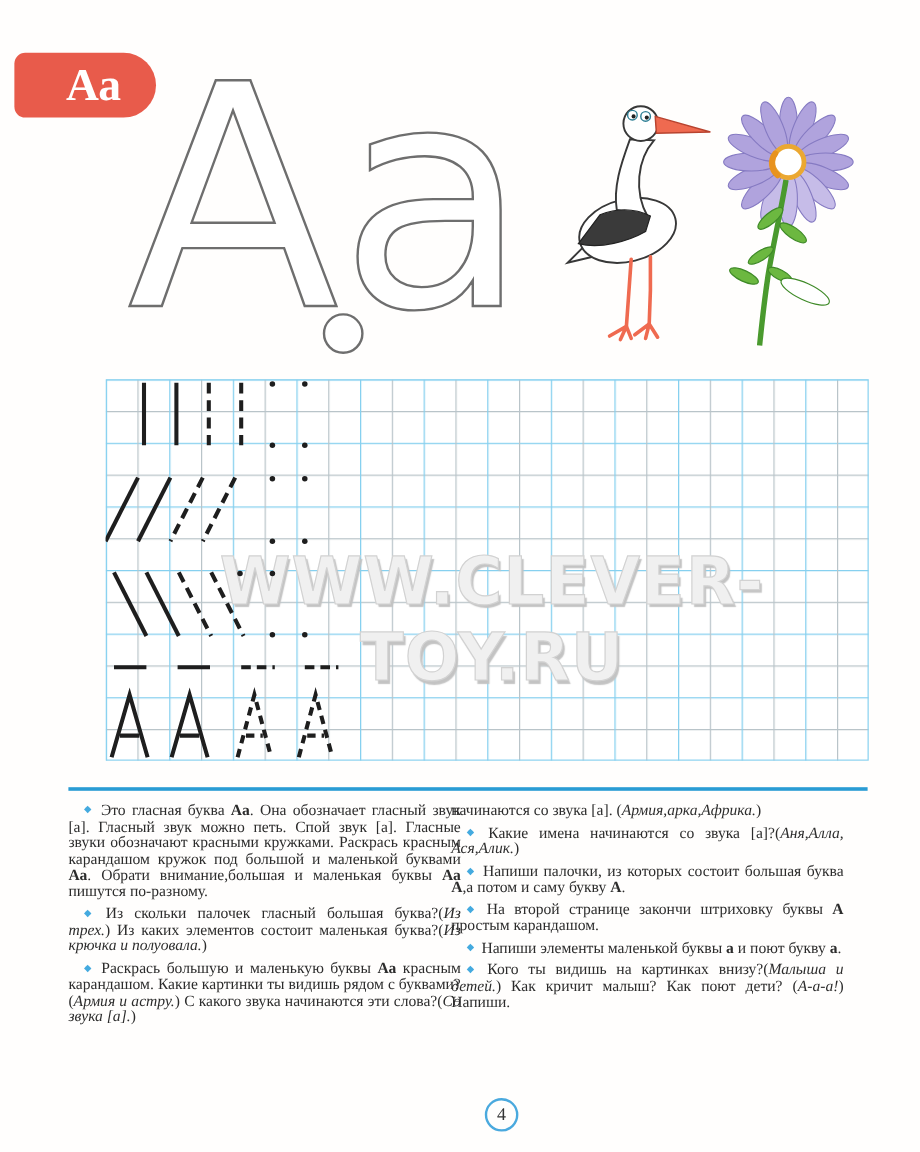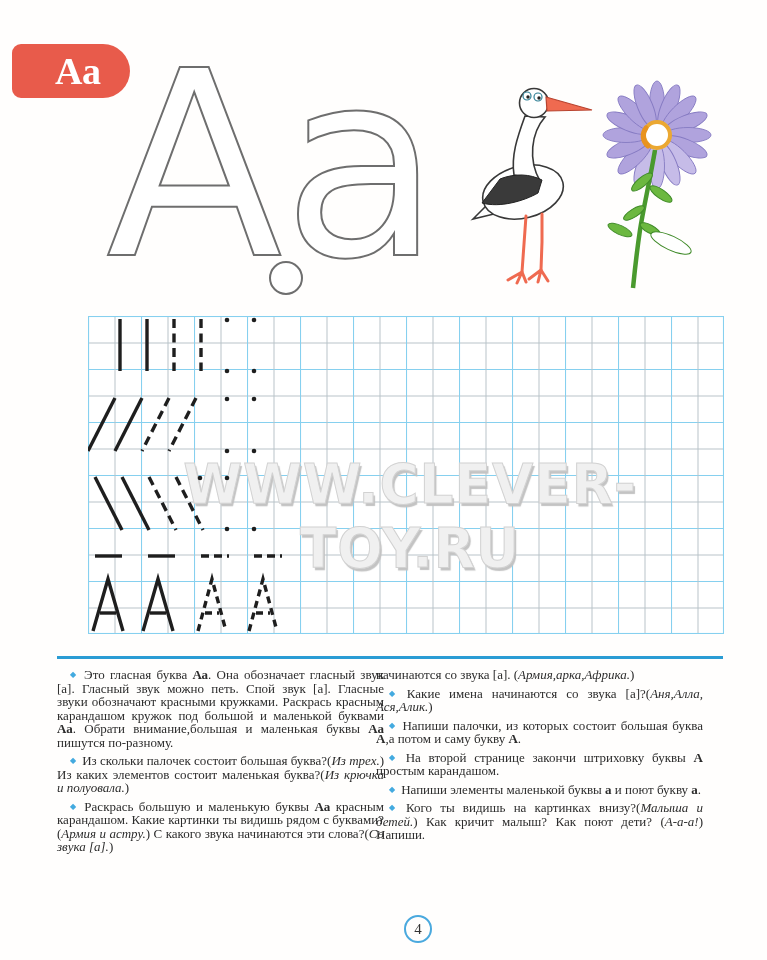--- a/index.html
+++ b/index.html
@@ -246,21 +246,21 @@
       </g>
     </svg>
   </div>
 
   <div class="watermark">WWW.CLEVER-TOY.RU</div>
 
   <div class="rule"></div>
 
   <div class="instr-col col-left">
       <p class="instr"><span class="diamond">◆</span><span>Это гласная буква </span><span class="bold">Аа</span><span>. Она обозначает гласный звук [а]. Гласный звук можно петь. Спой звук [а]. Гласные звуки обозначают красными кружками. Раскрась красным карандашом кружок под большой и маленькой буквами </span><span class="bold">Аа</span><span>. Обрати внимание,большая и маленькая буквы </span><span class="bold">Аа</span><span> пишутся по-разному.</span></p>
-      <p class="instr"><span class="diamond">◆</span><span>Из скольки палочек состоит большая буква?(</span><span class="ital">Из трех.</span><span>) Из каких элементов состоит маленькая буква?(</span><span class="ital">Из крючка и полуовала.</span><span>)</span></p>
+      <p class="instr"><span class="diamond">◆</span><span>Из скольки палочек гласный большая буква?(</span><span class="ital">Из трех.</span><span>) Из каких элементов состоит маленькая буква?(</span><span class="ital">Из крючка и полуовала.</span><span>)</span></p>
       <p class="instr"><span class="diamond">◆</span><span>Раскрась большую и маленькую буквы </span><span class="bold">Аа</span><span> красным карандашом. Какие картинки ты видишь рядом  с буквами?(</span><span class="ital">Армия и астру.</span><span>) С какого звука начинаются эти слова?(</span><span class="ital">Со звука [а].</span><span>)</span></p>
     </div>
   <div class="instr-col col-right">
       <p class="instr cont"><span>начинаются со звука [а]. (</span><span class="ital">Армия,арка,Африка.</span><span>)</span></p>
       <p class="instr"><span class="diamond">◆</span><span>Какие имена начинаются со звука [а]?(</span><span class="ital">Аня,Алла, Ася,Алик.</span><span>)</span></p>
       <p class="instr"><span class="diamond">◆</span><span>Напиши палочки, из которых состоит большая буква </span><span class="bold">А</span><span>,а потом  и саму букву </span><span class="bold">А</span><span>.</span></p>
       <p class="instr"><span class="diamond">◆</span><span>На второй странице закончи штриховку буквы </span><span class="bold">А</span><span> простым  карандашом.</span></p>
       <p class="instr"><span class="diamond">◆</span><span>Напиши элементы маленькой буквы </span><span class="bold">а</span><span> и поют букву </span><span class="bold">а</span><span>.</span></p>
       <p class="instr"><span class="diamond">◆</span><span>Кого ты видишь на картинках внизу?(</span><span class="ital">Малыша и детей.</span><span>) Как кричит малыш? Как поют дети? (</span><span class="ital">А-а-а!</span><span>) Напиши.</span></p>
     </div>

